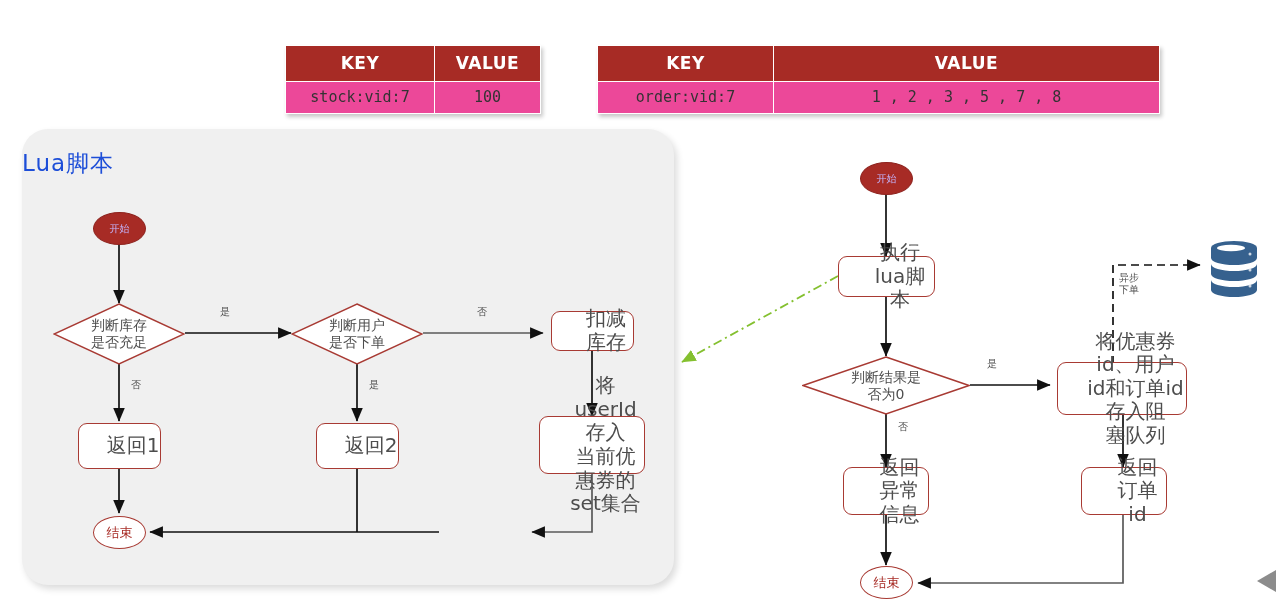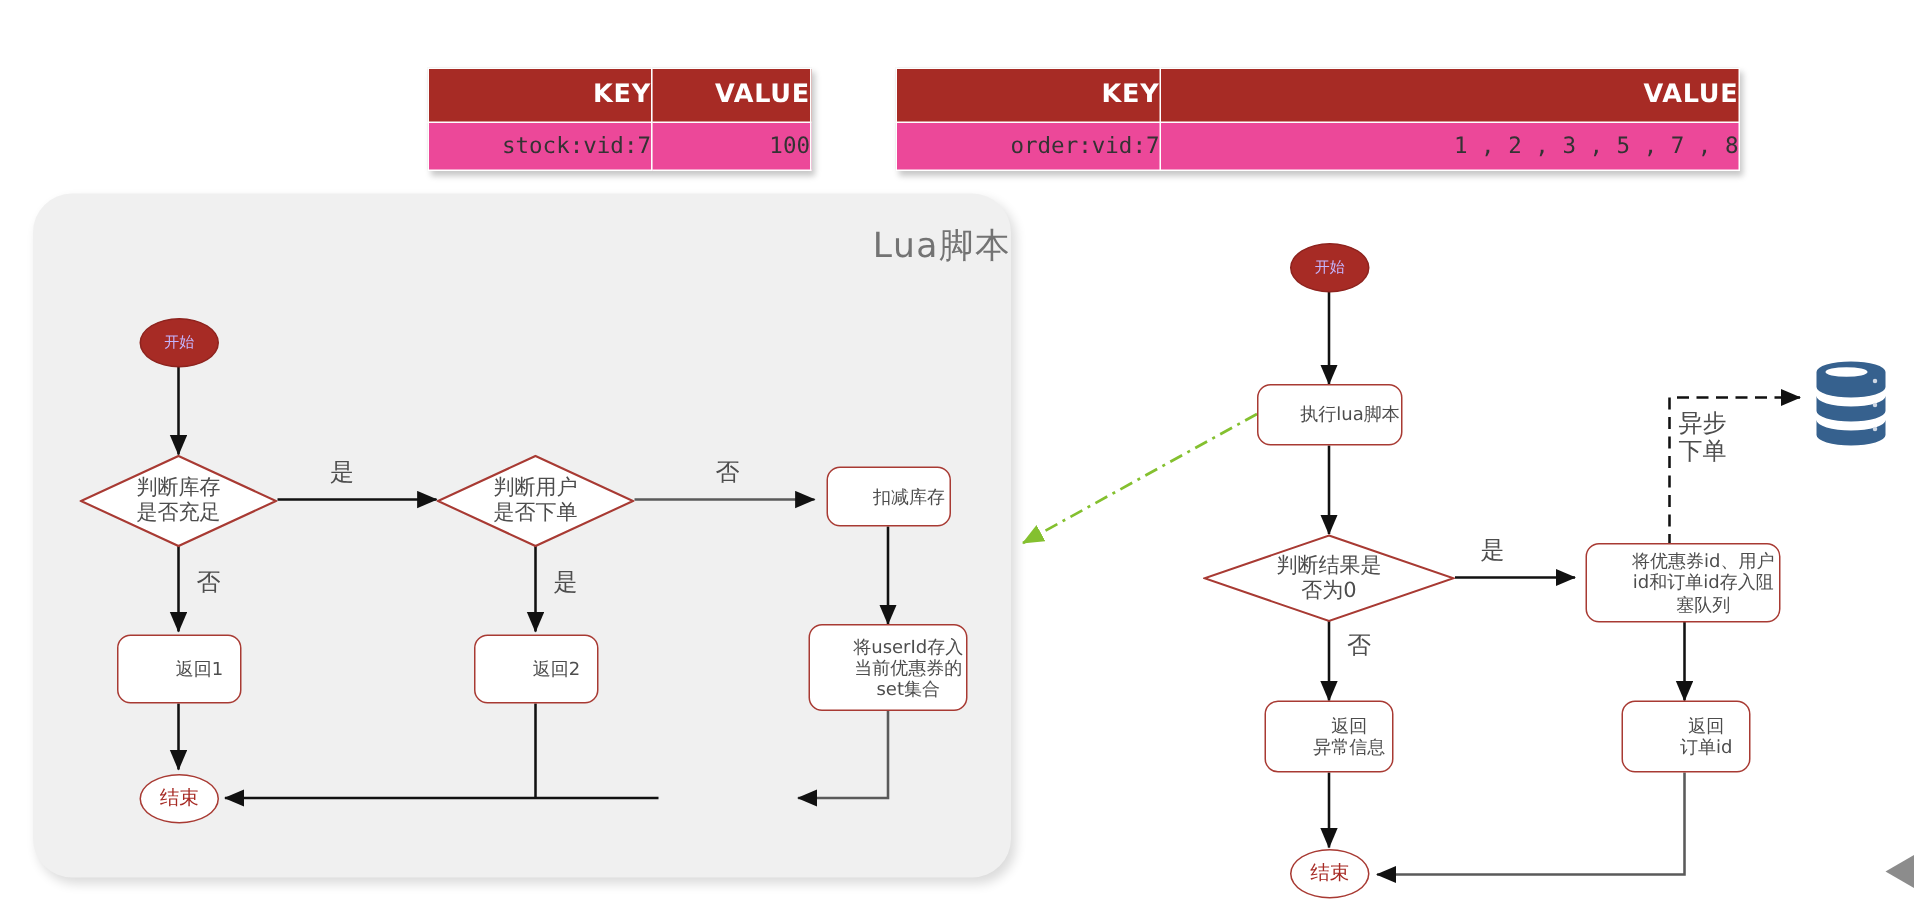--- a/index.html
+++ b/index.html
@@ -14,21 +14,21 @@
 
   
   .kvtable{
     position:absolute;
     border-collapse:collapse;
     box-shadow:2px 3px 4px rgba(0,0,0,.22);
     background:#c9c9c9;
   }
   .kvtable td{
     border:1px solid #ffffff;
-    text-align:right;
+    text-align:center;
     font-family:"DejaVu Sans Mono","Liberation Mono",monospace;
     white-space:nowrap;
   }
   .kvtable .hd{
     background:#a72b25;
     color:#ffffff;
     font-family:"DejaVu Sans","Liberation Sans",sans-serif;
     font-weight:bold;
     font-size:17px;
     letter-spacing:.5px;
@@ -49,39 +49,39 @@
   #tbl2 .c2{width:385px;}
 
   
   #lua-panel{
     position:absolute;left:22px;top:129px;width:652px;height:456px;
     background:#f0f0f0;border-radius:26px;
     box-shadow:3px 4px 7px rgba(0,0,0,.14);
   }
   #lua-title{
     position:absolute;left:22px;top:148px;width:652px;
-    text-align:right;color:#737373;font-size:23px;
+    text-align:left;color:#1d4ed8;font-size:23px;
     letter-spacing:1px;
   }
 
   
   .node{
     position:absolute;
     display:flex;align-items:center;justify-content:center;
     text-align:center;
     color:#4d4d4d;
     font-family:"DejaVu Sans","Liberation Sans",sans-serif;
     line-height:1.18;
     box-sizing:border-box;
   }
   .proc{
     background:#ffffff;
     border:1.4px solid #a83a33;
     border-radius:9px;
-    font-size:12px;
+    font-size:20px;
     padding-left:27px;
   }
   .term-start{
     background:#a72b25;color:#c4b5fd;
     border:1.4px solid #8e231e;
     border-radius:50%;
     font-size:10px;
   }
   .term-end{
     background:#ffffff;color:#a72b25;
@@ -92,21 +92,21 @@
   .diamond-wrap{position:absolute;}
   .diamond-wrap svg{position:absolute;left:0;top:0;}
   .diamond-label{
     position:absolute;left:0;top:0;width:100%;height:100%;
     display:flex;align-items:center;justify-content:center;
     text-align:center;color:#4d4d4d;font-size:14px;line-height:1.18;
     pointer-events:none;
   }
 
   .edge-label{
-    position:absolute;color:#4d4d4d;font-size:16px;white-space:nowrap;
+    position:absolute;color:#4d4d4d;font-size:10px;white-space:nowrap;
   }
 
   #wires{position:absolute;left:0;top:0;width:1277px;height:606px;pointer-events:none;}
 
   
   #db-icon{position:absolute;left:1209px;top:240px;width:50px;height:62px;}
 
   
   #collapse-arrow{position:absolute;left:1255px;top:568px;width:22px;height:26px;}
 </style>

